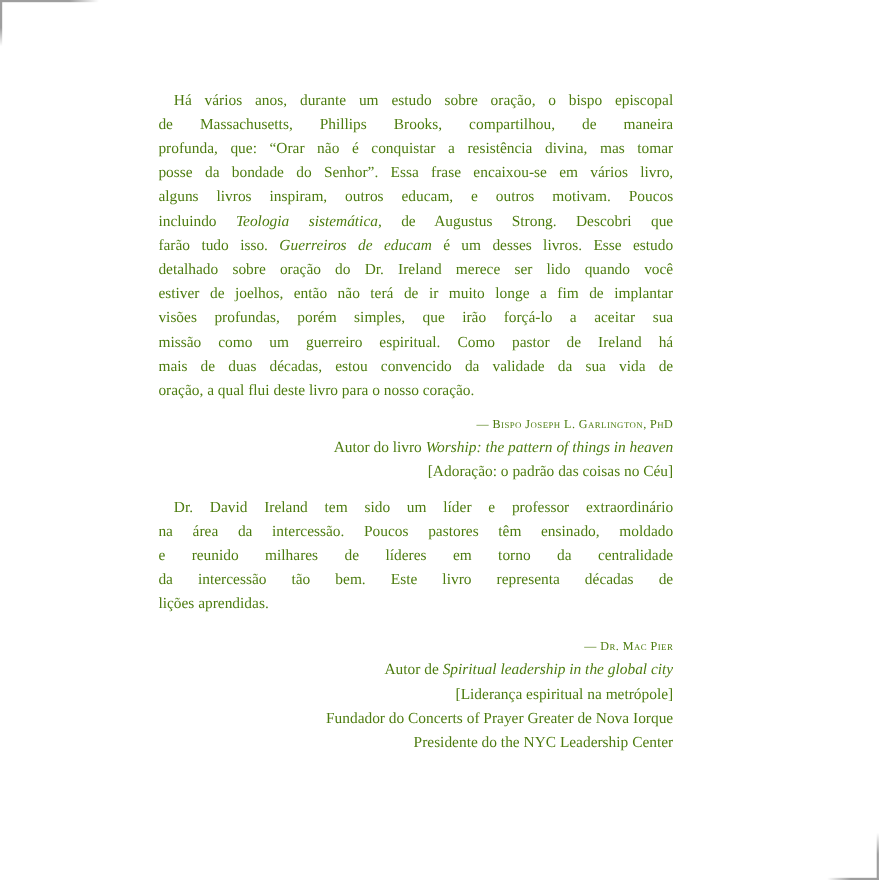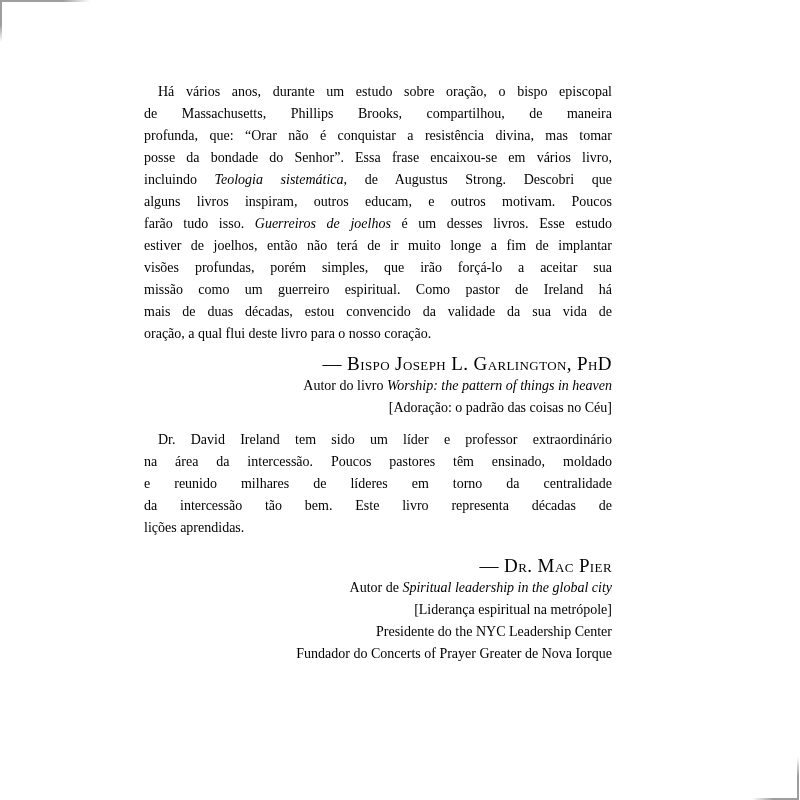--- a/index.html
+++ b/index.html
@@ -3,21 +3,21 @@
 <meta charset="utf-8">
 <style>
   html, body { margin: 0; padding: 0; background: #ffffff; }
   .page {
     position: relative;
     width: 799px;
     height: 800px;
     background: #ffffff;
     overflow: hidden;
     font-family: "Liberation Serif", "DejaVu Serif", serif;
-    color: #000000;
+    color: #4d7c0f;
   }
   
   .art-top-h { position: absolute; left: 0; top: 0; width: 90px; height: 2px;
     background: linear-gradient(to right, #9e9e9e 70%, rgba(158,158,158,0)); }
   .art-top-v { position: absolute; left: 0; top: 0; width: 2px; height: 42px;
     background: linear-gradient(to bottom, #9e9e9e 60%, rgba(158,158,158,0)); }
   .art-br-v { position: absolute; right: 0; top: 757px; width: 2px; height: 43px;
     background: linear-gradient(to bottom, rgba(158,158,158,0), #9e9e9e 45%); }
   .art-br-h { position: absolute; left: 752px; bottom: 0; width: 48px; height: 2px;
     background: linear-gradient(to right, rgba(158,158,158,0), #9e9e9e 45%); }
@@ -41,21 +41,21 @@
   .attr-line {
     height: 22px;
     line-height: 22px;
     font-size: 14px;
     text-align: right;
     overflow: hidden;
   }
   .attr-name {
     font-variant: small-caps;
     letter-spacing: 0.4px;
-    font-size: 19px;
+    font-size: 11px;
   }
   .it { font-style: italic; }
   #attr-1 { margin-top: 8px; }
   #para-2 { margin-top: 10px; }
   #attr-2 { margin-top: 16px; }
 </style>
 </head>
 <body>
 
 <div class="page">
@@ -64,23 +64,24 @@
   <div class="art-br-v"></div>
   <div class="art-br-h"></div>
 
   <div class="text-col">
     <section>
       <div id="para-1" class="para">
           <div class="line first-line"><span>Há vários anos, durante um estudo sobre oração, o bispo episcopal</span></div>
           <div class="line"><span>de Massachusetts, Phillips Brooks, compartilhou, de maneira</span></div>
           <div class="line"><span>profunda, que: “Orar não é conquistar a resistência divina, mas tomar</span></div>
           <div class="line"><span>posse da bondade do Senhor”. Essa frase encaixou-se em vários livro,</span></div>
+          <div class="line"><span>alguns livros inspiram, outros educam, e outros motivam. Poucos</span></div>
           <div class="line"><span>incluindo </span><span class="it">Teologia sistemática</span><span>, de Augustus Strong. Descobri que</span></div>
-          <div class="line"><span>alguns livros inspiram, outros educam, e outros motivam. Poucos</span></div>
-          <div class="line"><span>farão tudo isso. </span><span class="it">Guerreiros de joelhos</span><span> é um desses livros. Esse estudo</span></div>
+          <div class="line"><span>farão tudo isso. </span><span class="it">Guerreiros de educam</span><span> é um desses livros. Esse estudo</span></div>
+          <div class="line"><span>detalhado sobre oração do Dr. Ireland merece ser lido quando você</span></div>
           <div class="line"><span>estiver de joelhos, então não terá de ir muito longe a fim de implantar</span></div>
           <div class="line"><span>visões profundas, porém simples, que irão forçá-lo a aceitar sua</span></div>
           <div class="line"><span>missão como um guerreiro espiritual. Como pastor de Ireland há</span></div>
           <div class="line"><span>mais de duas décadas, estou convencido da validade da sua vida de</span></div>
           <div class="line last-line"><span>oração, a qual flui deste livro para o nosso coração.</span></div>
         </div>
       <div id="attr-1" class="attr">
           <div class="attr-line attr-name">— Bispo Joseph L. Garlington, PhD</div>
           <div class="attr-line"><span>Autor do livro </span><span class="it">Worship: the pattern of things in heaven</span></div>
           <div class="attr-line"><span>[Adoração: o padrão das coisas no Céu]</span></div>
@@ -91,18 +92,18 @@
           <div class="line first-line"><span>Dr. David Ireland tem sido um líder e professor extraordinário</span></div>
           <div class="line"><span>na área da intercessão. Poucos pastores têm ensinado, moldado</span></div>
           <div class="line"><span>e reunido milhares de líderes em torno da centralidade</span></div>
           <div class="line"><span>da intercessão tão bem. Este livro representa décadas de</span></div>
           <div class="line last-line"><span>lições aprendidas.</span></div>
         </div>
       <div id="attr-2" class="attr">
           <div class="attr-line attr-name">— Dr. Mac Pier</div>
           <div class="attr-line"><span>Autor de </span><span class="it">Spiritual leadership in the global city</span></div>
           <div class="attr-line"><span>[Liderança espiritual na metrópole]</span></div>
+          <div class="attr-line"><span>Fundador do Concerts of Prayer Greater de Nova Iorque</span></div>
           <div class="attr-line"><span>Presidente do the NYC Leadership Center</span></div>
-          <div class="attr-line"><span>Fundador do Concerts of Prayer Greater de Nova Iorque</span></div>
         </div>
     </section>
   </div>
 </div>
 
 </body></html>

